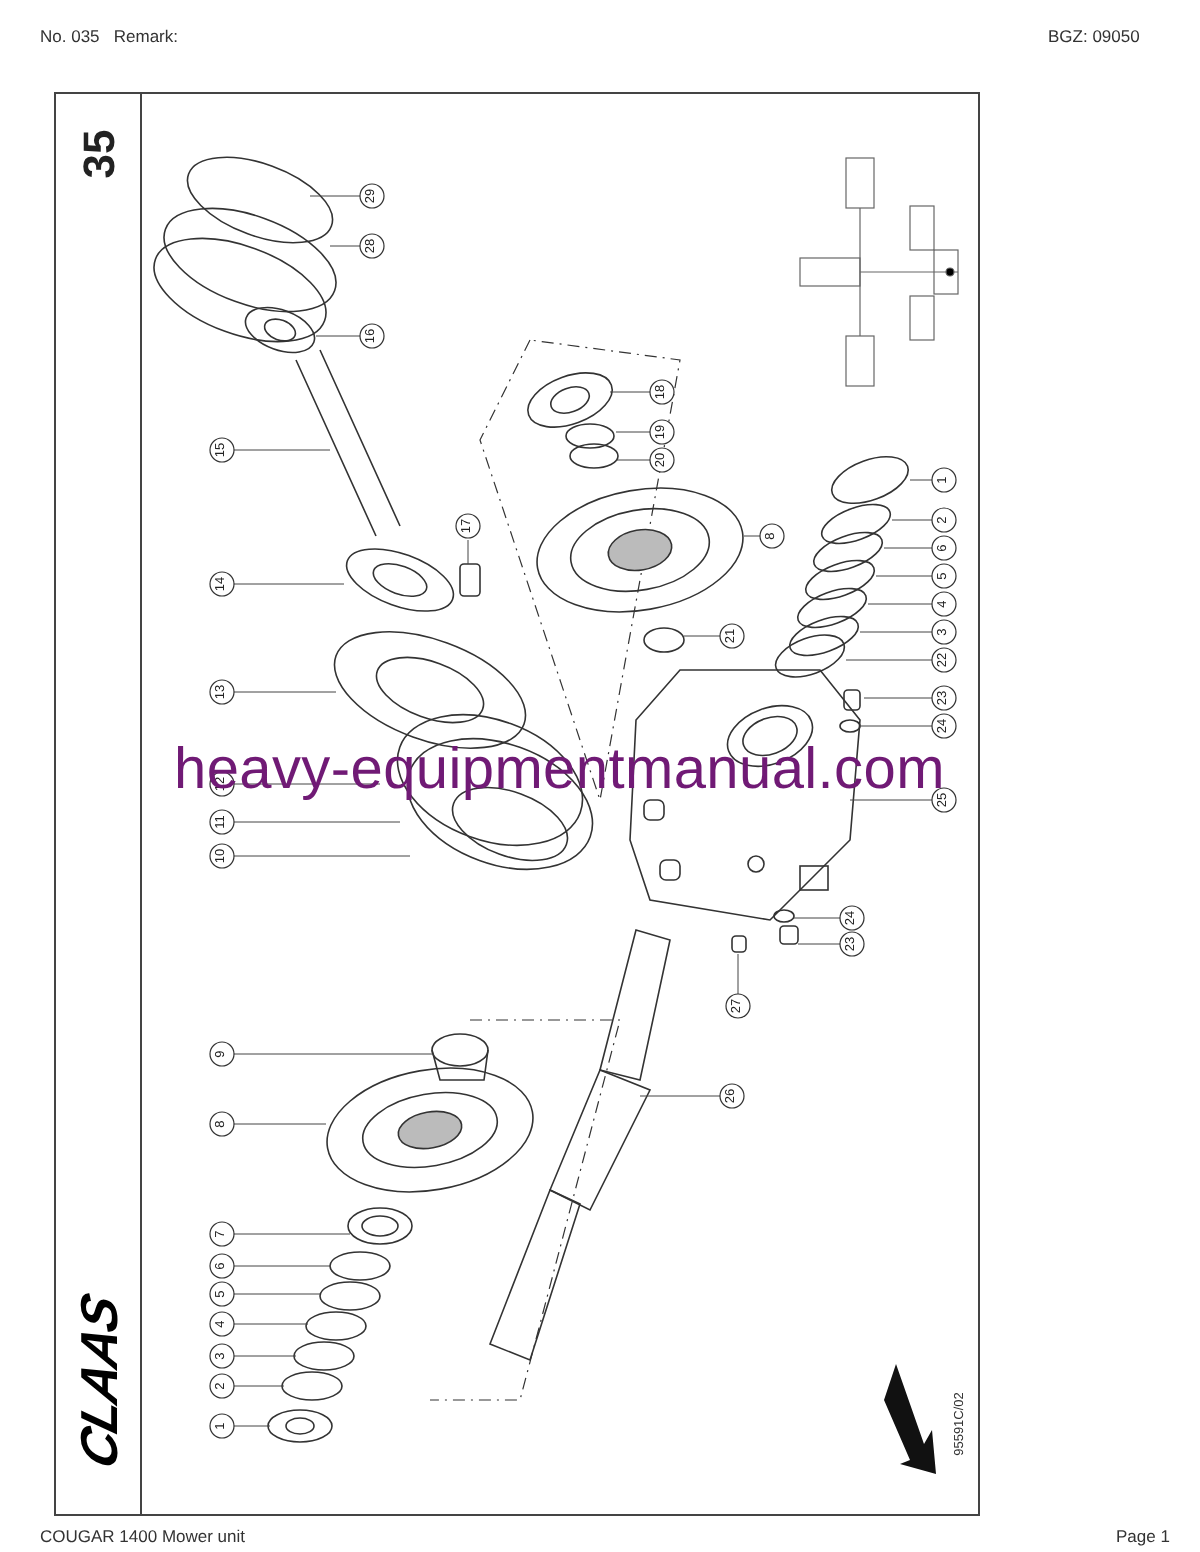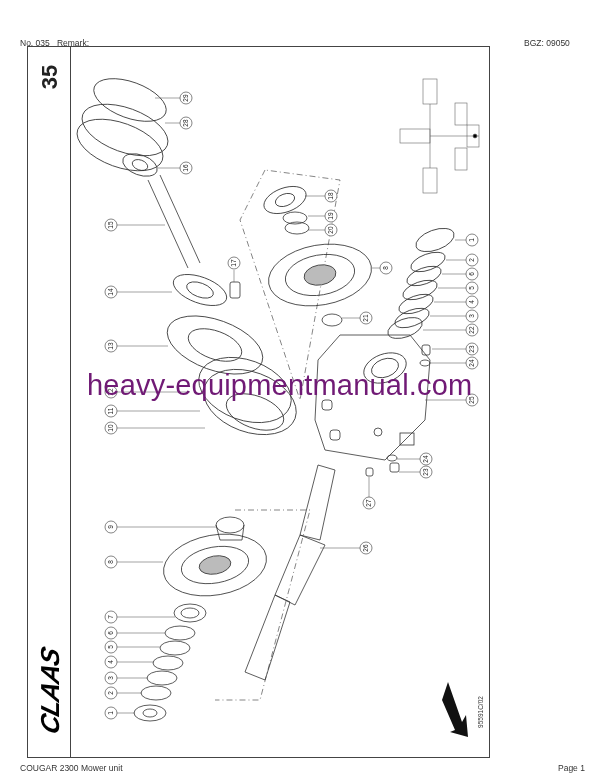--- a/index.html
+++ b/index.html
@@ -1,17 +1,17 @@
 <!DOCTYPE html>
 <html><head>
 <meta charset="utf-8">
 <style>
   html, body { margin:0; padding:0; background:#fff; }
   body { width:600px; height:776px; position:relative; overflow:hidden; font-family:"Liberation Sans", sans-serif; color:#222; }
-  .hdr { position:absolute; top:38px; font-size:8.5px; color:#333; }
+  .hdr { position:absolute; top:13px; font-size:8.5px; color:#333; }
   .ftr { position:absolute; top:763px; font-size:8.5px; color:#333; }
   .frame { position:absolute; left:27px; top:46px; width:463px; height:712px; border:1px solid #444; box-sizing:border-box; }
   .divider { position:absolute; left:70px; top:46px; width:1px; height:712px; background:#444; }
   .pagenum { position:absolute; left:35px; top:56px; width:30px; height:40px; }
   .pagenum span { display:block; transform:rotate(-90deg); transform-origin:center; font-weight:bold; font-size:22px; text-align:center; margin-top:8px; }
   .logo { position:absolute; left:30px; top:636px; width:40px; height:110px; }
   .logo span { position:absolute; left:50%; top:50%; transform:translate(-50%,-50%) rotate(-90deg) skewX(-15deg); font-weight:900; font-size:26px; font-style:italic; letter-spacing:-1px; color:#000; white-space:nowrap; }
   .drawcode { position:absolute; left:470px; top:682px; width:20px; height:60px; }
   .drawcode span { position:absolute; left:50%; top:50%; transform:translate(-50%,-50%) rotate(-90deg); font-size:6.5px; color:#333; white-space:nowrap; }
   .watermark { position:absolute; left:87px; top:369px; font-size:29px; color:#701a75; white-space:nowrap; letter-spacing:0.2px; }
@@ -271,14 +271,14 @@
 
 <div class="logo">
     <span>CLAAS</span>
   </div>
 <div class="drawcode">
     <span>95591C/02</span>
   </div>
 
 <div class="watermark">heavy-equipmentmanual.com</div>
 
-<div class="ftr" style="left:20px;">COUGAR 2300 Mower unit</div>
+<div class="ftr" style="left:20px;">COUGAR 1400 Mower unit</div>
 <div class="ftr" style="left:534px;margin-left:24px;">Page 1</div>
 
 </body></html>

